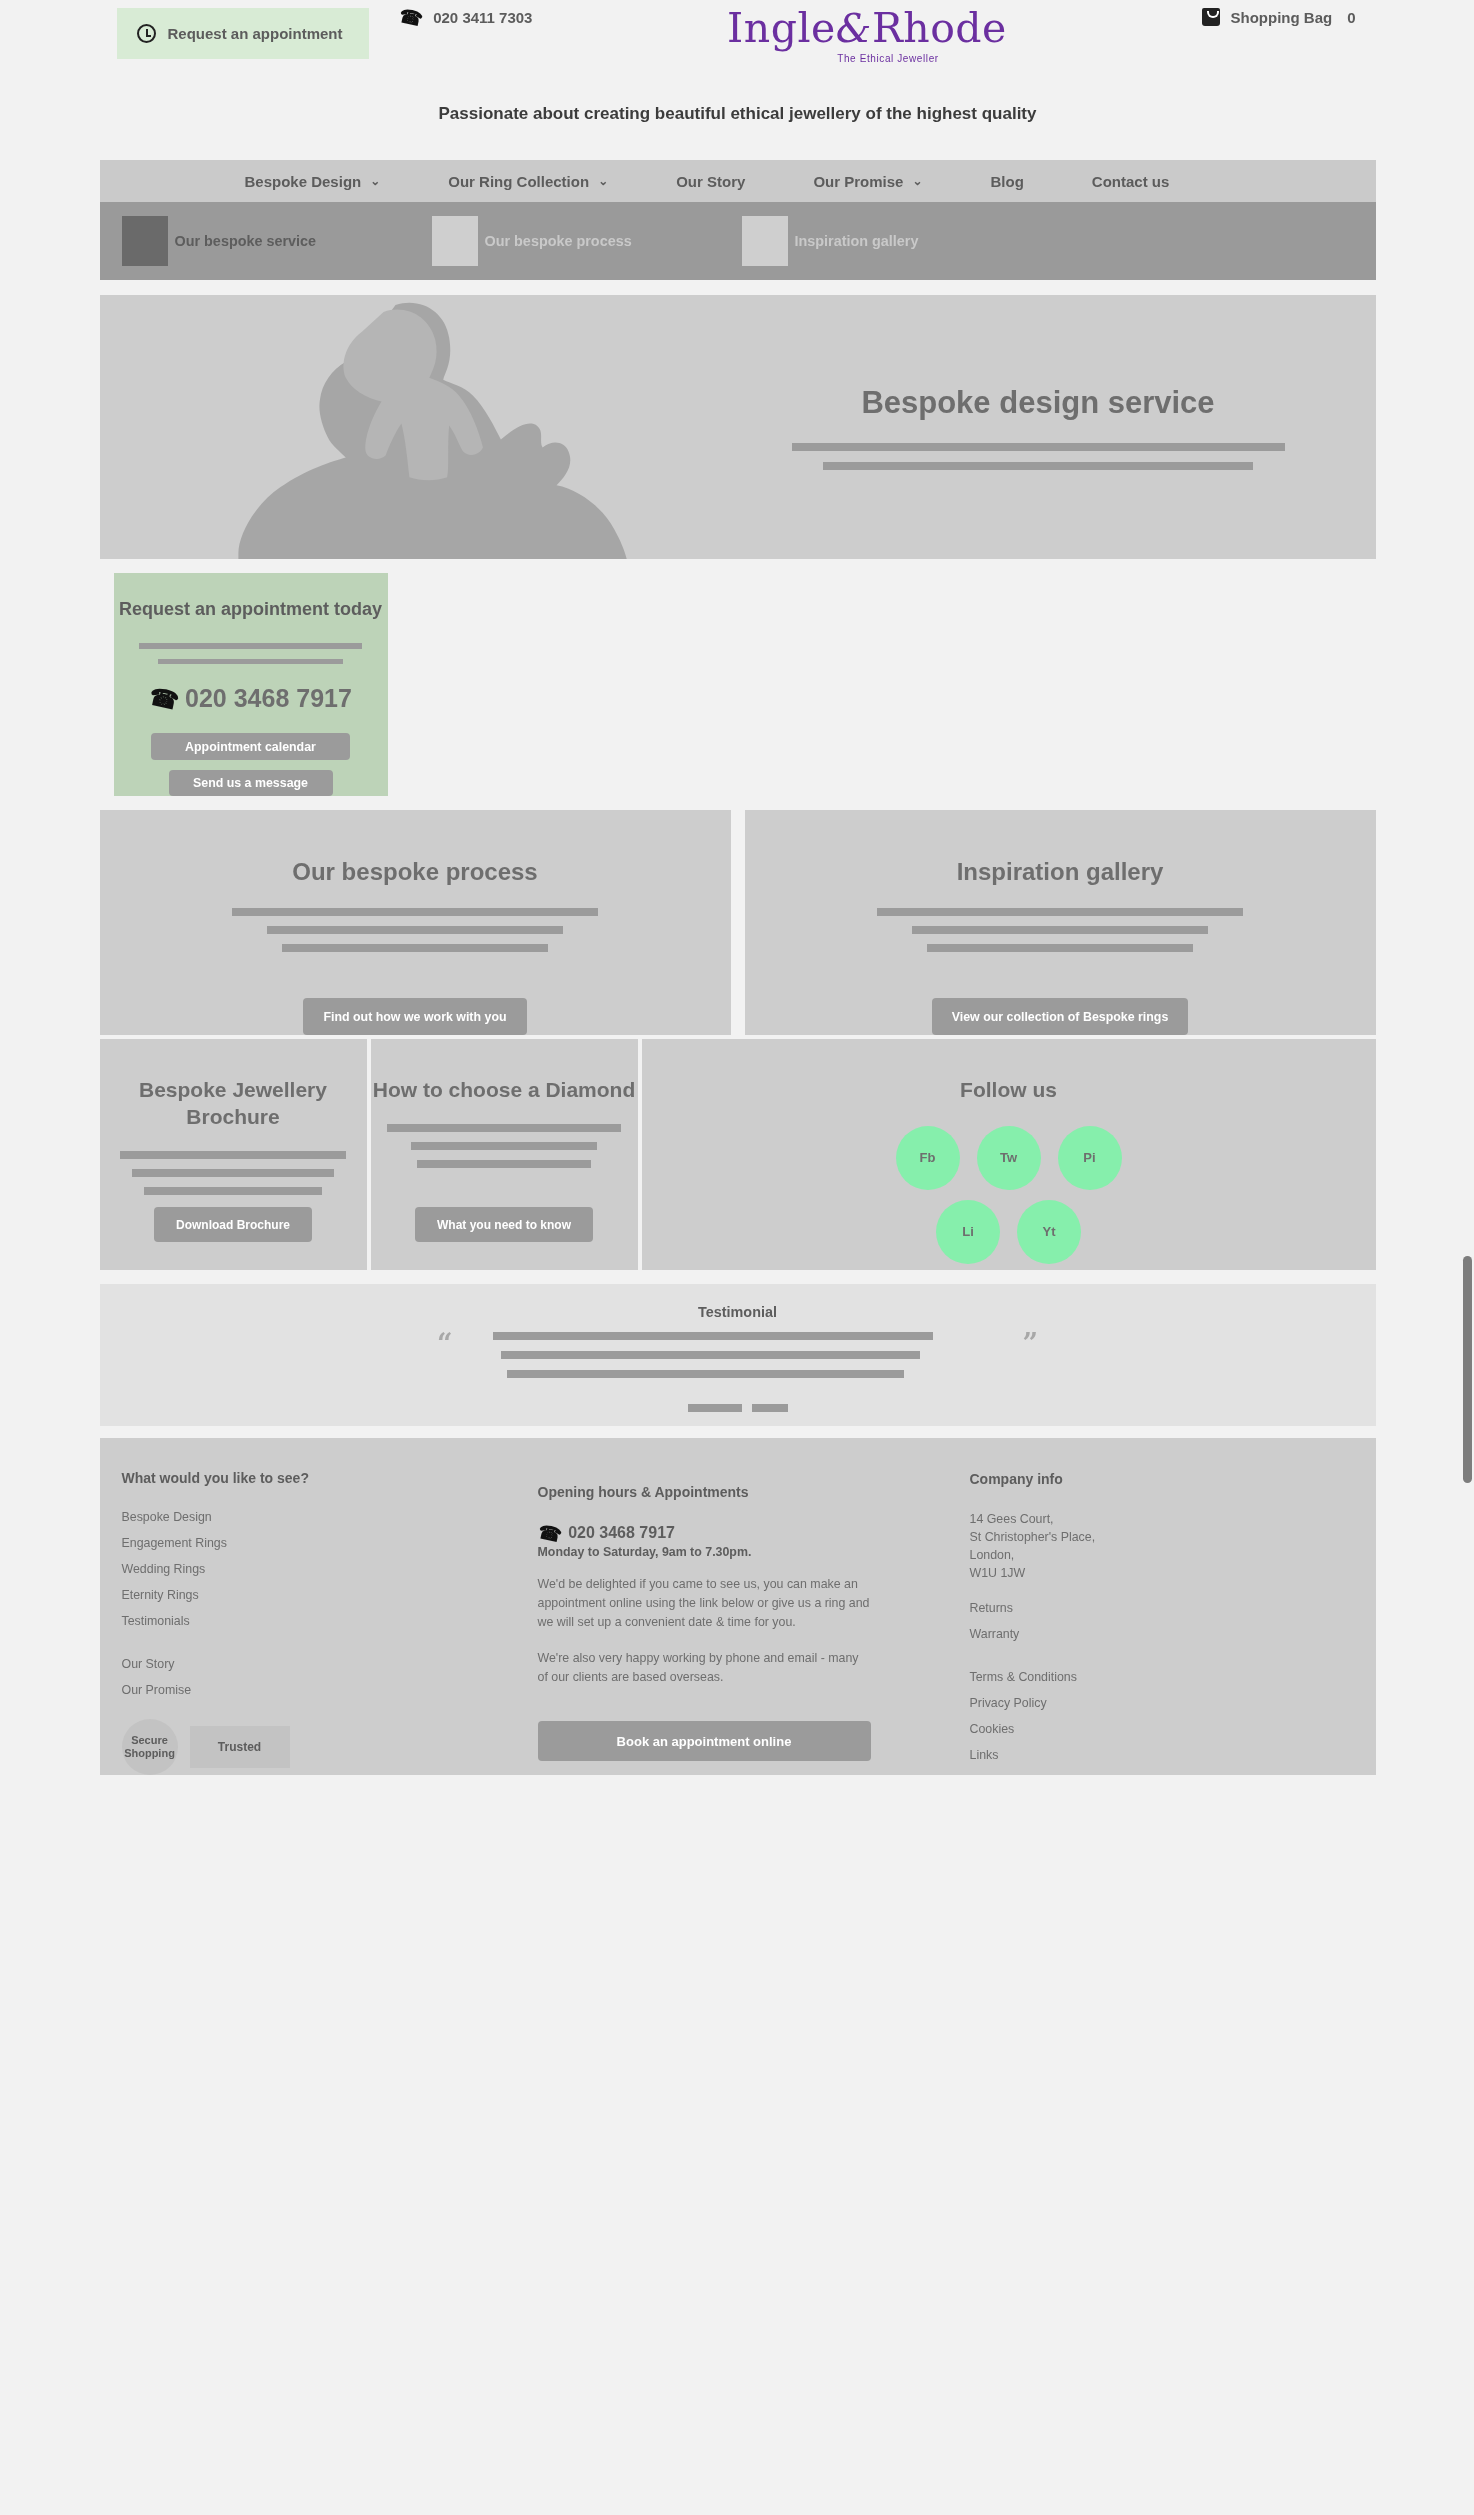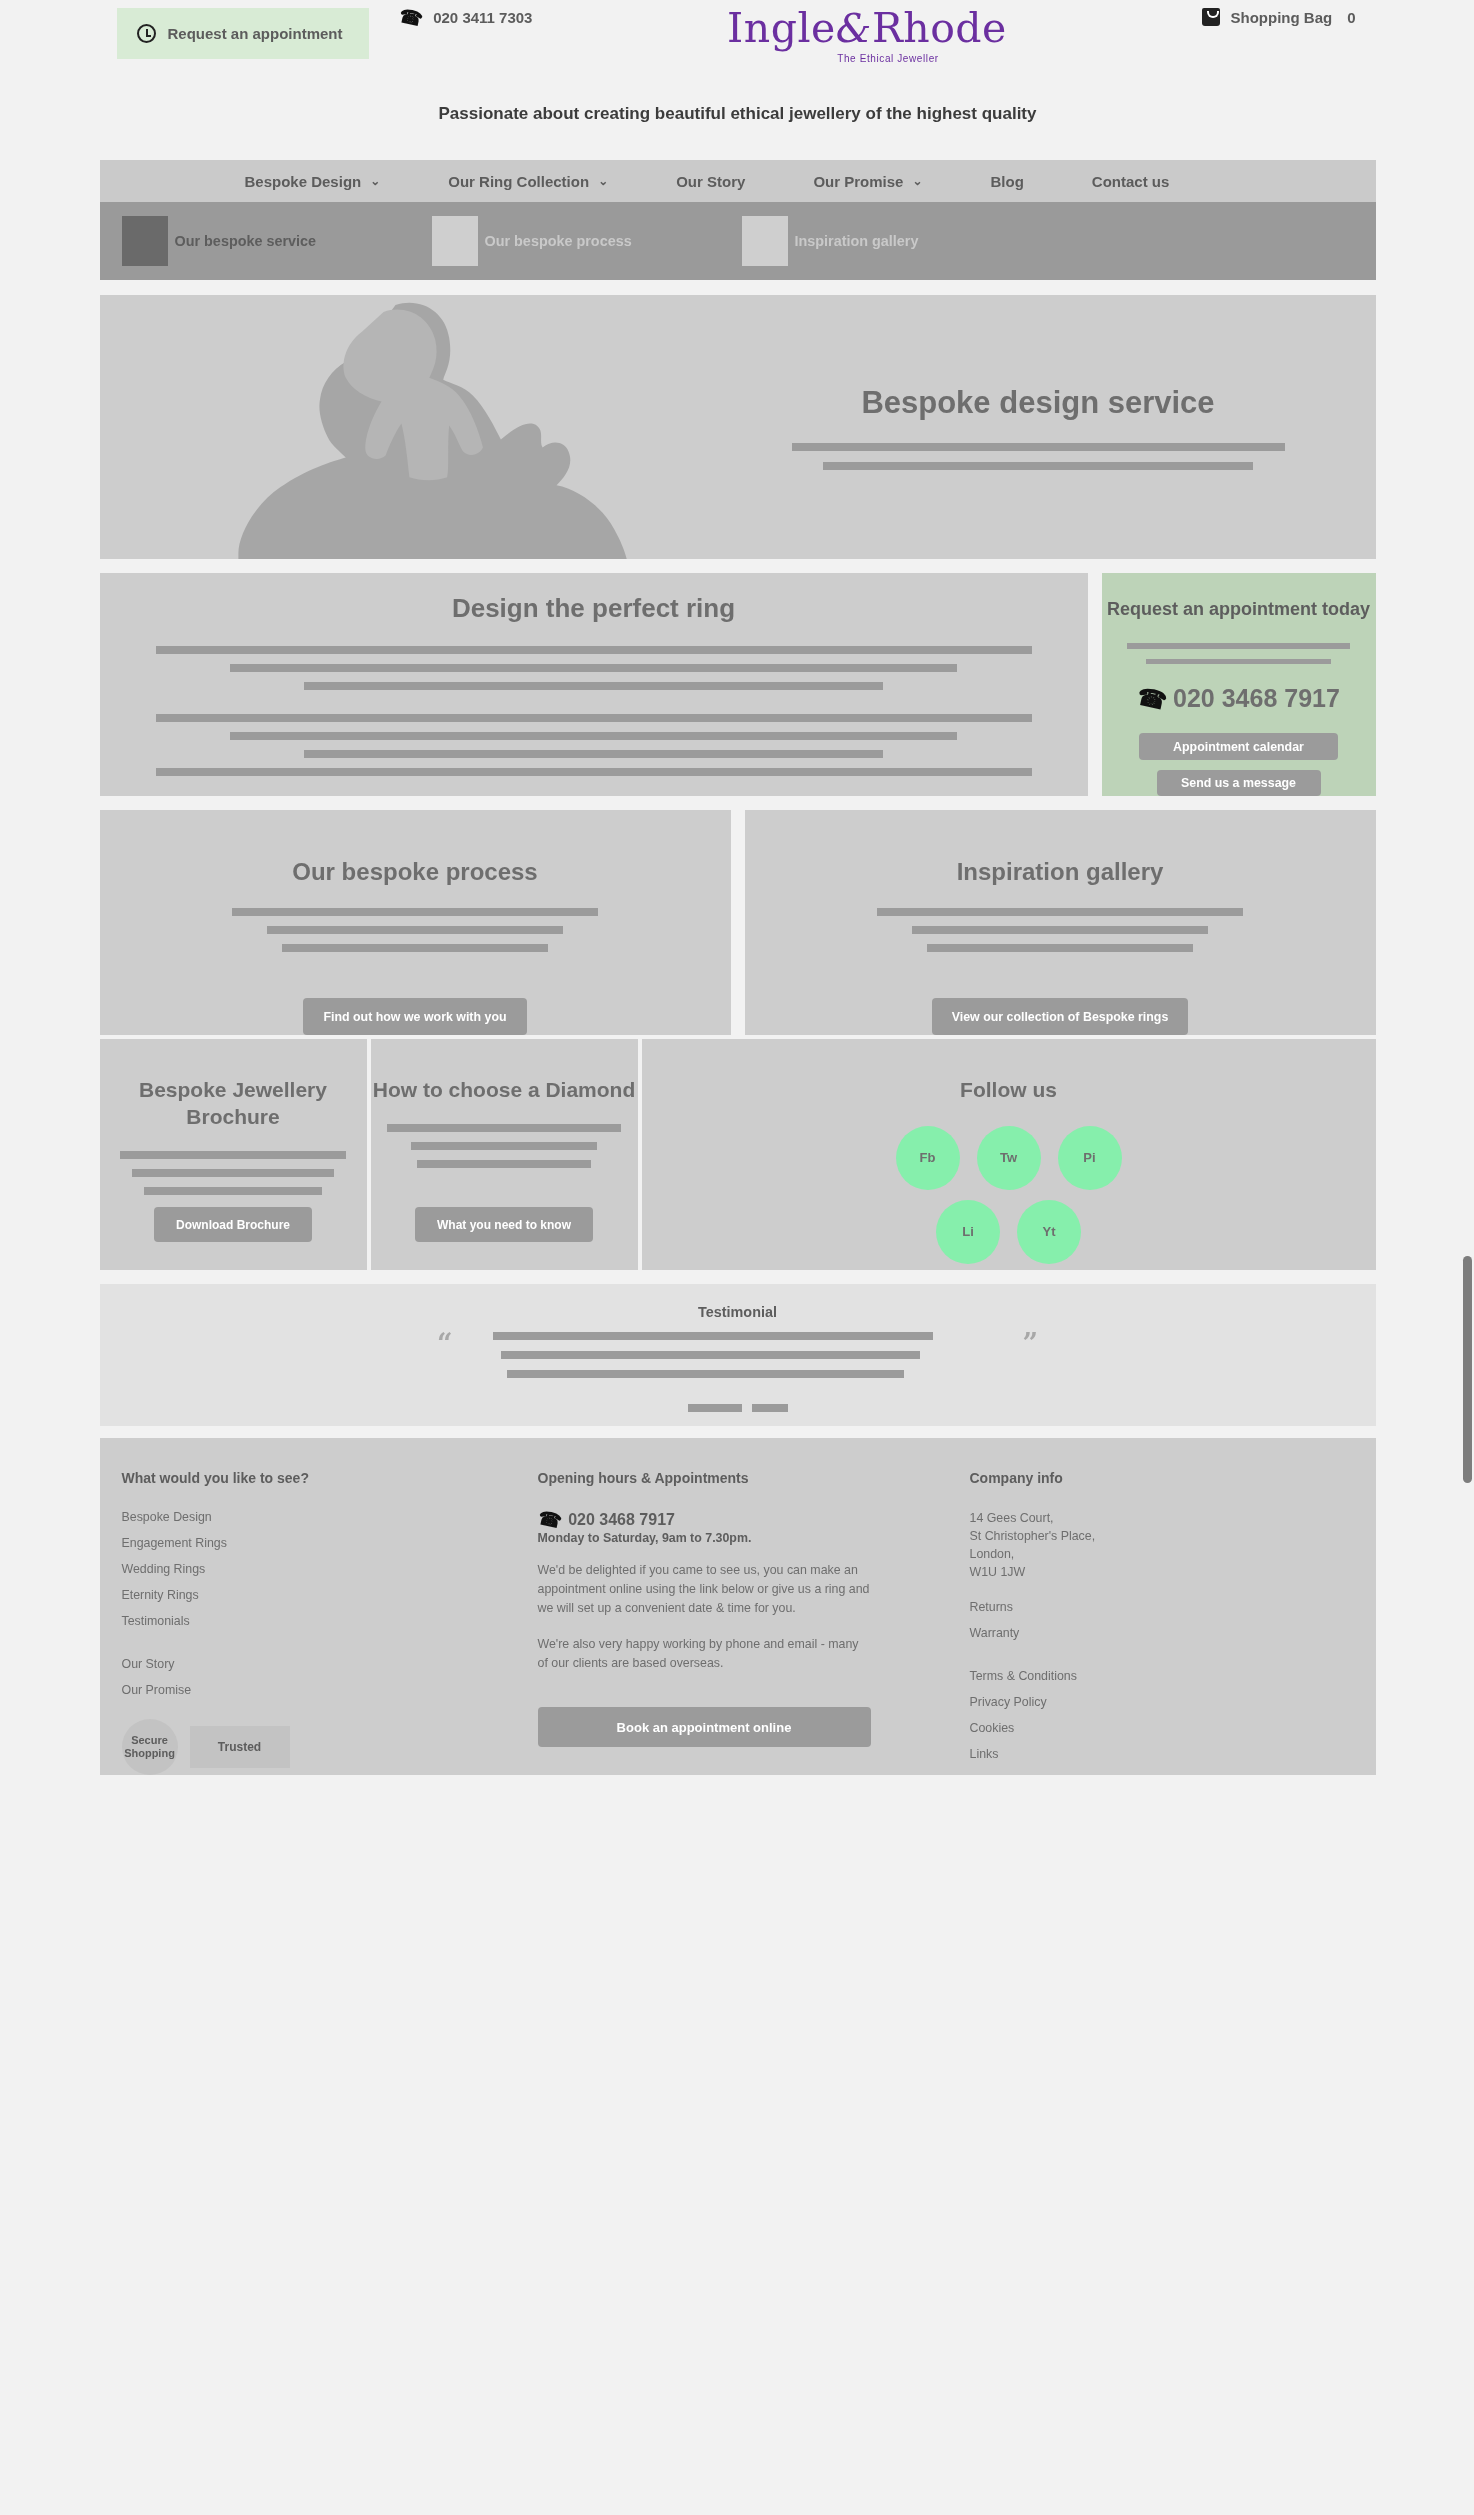--- a/index.html
+++ b/index.html
@@ -187,21 +187,21 @@
     position: relative;
   }
   .testi h3 { font-size: 14.4px; font-weight: bold; color: #5d5d5d; }
   .testi-body { position: relative; width: 537px; margin-top: 12px; }
   .qm { position:absolute; top:-2px; font-size: 27px; color:#a8a8a8; font-weight:bold; line-height:1; font-family:"DejaVu Serif",serif; }
   .qm.l { left: -32px; }
   .qm.r { right: -32px; }
   .testi-attrib { display:flex; gap: 10px; margin-top: 26px; }
 
   
-  .footer { margin-top: 12px; background: #cdcdcd; min-height: 310px; display:flex; padding: 32px 22px 0; }
+  .footer { margin-top: 12px; background: #cdcdcd; min-height: 310px; display:flex; padding: 32px 22px 0; align-items: center; }
   .fcol { flex: 1; padding-right: 24px; }
   .fcol.c2 { padding-left: 32px; }
   .fcol.c3 { padding-left: 48px; }
   .fcol h4 { font-size: 14px; font-weight: bold; color: #5d5d5d; margin-bottom: 24px; }
   .flink { font-size: 12.4px; color: #6e6e6e; margin-bottom: 12px; }
   .fgap { height: 17px; }
   .fphone { display:flex; align-items:center; gap: 7px; font-size: 16px; font-weight:bold; color:#5d5d5d; }
   .fhours { font-size: 12.4px; font-weight: bold; color:#5d5d5d; margin-top: 2px; }
   .fpara { font-size: 12.4px; color: #6e6e6e; line-height: 1.55; margin-top: 16px; max-width: 333px; }
   .btn-book { width: 333px; height: 40px; margin-top: 34px; font-size: 13px; }
@@ -316,30 +316,20 @@
         </svg>
       </div>
       <div class="hero-copy">
         <div class="hero-title">Bespoke design service</div>
         <div class="bar" style="width:493px;margin-top:22px;"></div>
         <div class="bar" style="width:430px;margin-top:11px;"></div>
       </div>
     </div>
 
     <div class="promo">
-      <div class="promo-left">
-        <h2>Design the perfect ring</h2>
-        <div class="bar" style="width:100%;"></div>
-        <div class="bar" style="width:83%;margin-top:10px;"></div>
-        <div class="bar" style="width:66%;margin-top:10px;"></div>
-        <div class="bar" style="width:100%;margin-top:24px;"></div>
-        <div class="bar" style="width:83%;margin-top:10px;"></div>
-        <div class="bar" style="width:66%;margin-top:10px;"></div>
-        <div class="bar" style="width:100%;margin-top:10px;"></div>
-      </div>
 
       <div class="promo-right">
         <h2>Request an appointment today</h2>
         <div class="bar" style="width:223px;margin-top:23px;"></div>
         <div class="bar" style="width:185px;margin-top:10px;"></div>
         <div class="bigphone">
           <span class="phone-glyph">☎</span>
           <span>020 3468 7917</span>
         </div>
         <div class="btn btn-appt">Appointment calendar</div>

